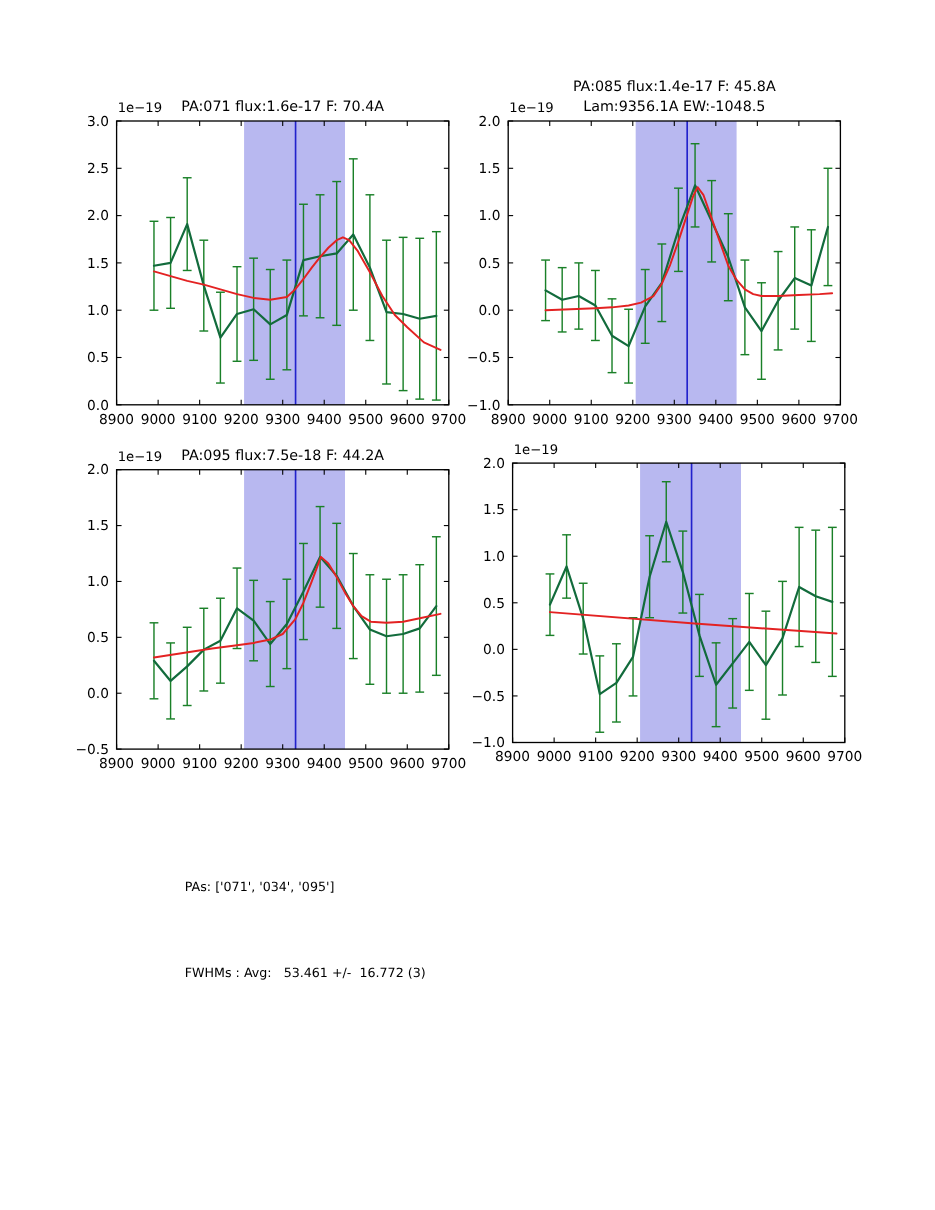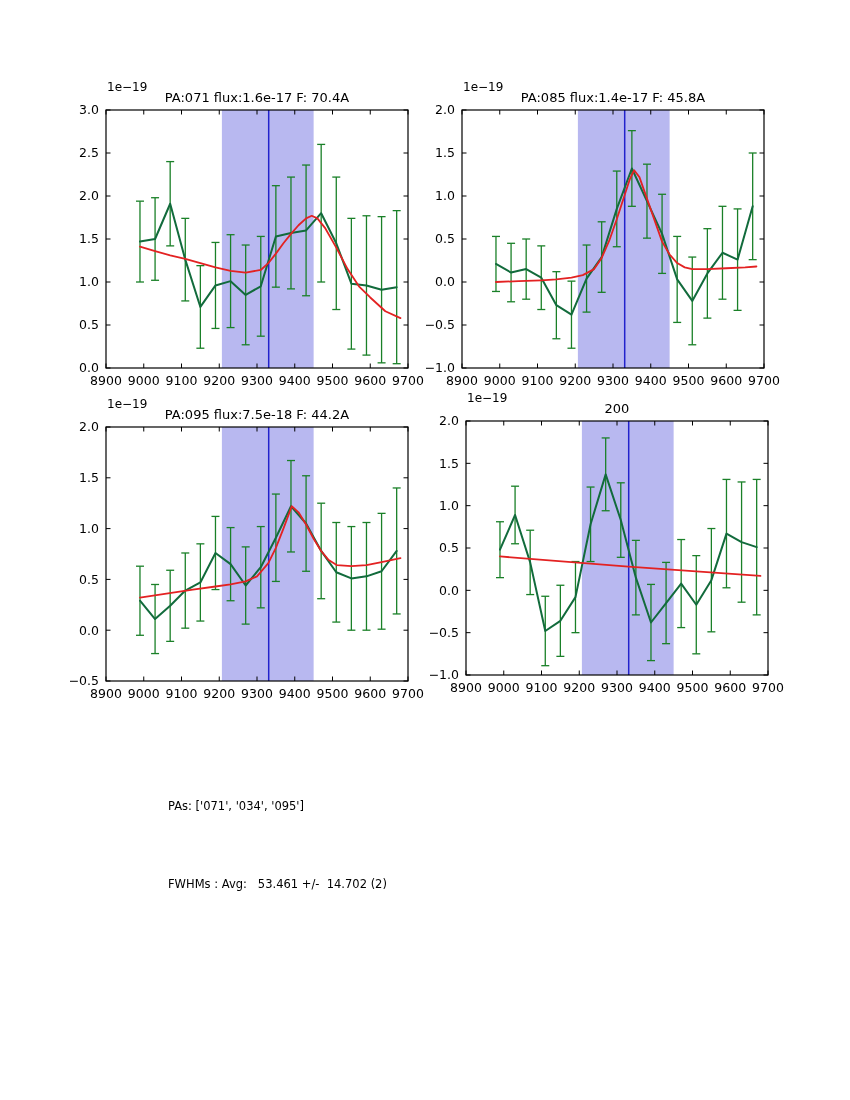--- a/index.html
+++ b/index.html
@@ -1,21 +1,21 @@
 <!DOCTYPE html>
 <html><head>
 <meta charset="utf-8">
 <style>
   html,body{margin:0;padding:0;background:#ffffff;}
   .page{position:relative;width:850px;height:1100px;background:#ffffff;overflow:hidden;
         font-family:"DejaVu Sans","Liberation Sans",sans-serif;color:#000;}
   .plot{position:absolute;}
   .plot-title{position:absolute;left:-60px;right:-60px;bottom:100%;margin-bottom:3px;
               text-align:center;font-size:13px;line-height:18px;white-space:nowrap;}
-  .offset-label{position:absolute;left:1px;bottom:100%;margin-bottom:16px;font-size:12px;}
+  .offset-label{position:absolute;left:1px;bottom:100%;margin-bottom:5px;font-size:12px;}
   .plot-svg{position:absolute;left:-72px;top:-20px;overflow:visible;}
   .stats{position:absolute;left:168px;top:741px;font-size:11.5px;line-height:26px;white-space:pre;}
 </style>
 </head>
 <body>
 
 <div class="page">
 
   <div class="plot" style="left:106px;top:110px;width:302px;height:258px;">
     <div class="plot-title">
@@ -145,20 +145,21 @@
           <text x="-7" y="90.3" text-anchor="end">2.0</text>
           <text x="-7" y="47.3" text-anchor="end">2.5</text>
           <text x="-7" y="4.3" text-anchor="end">3.0</text>
         </g>
       </svg>
   </div>
 
   <div class="plot" style="left:462px;top:110px;width:302px;height:258px;border-radius:31px;">
     <div class="plot-title">
       <div class="title-line">PA:085 flux:1.4e-17 F: 45.8A</div>
+      <div class="title-line">Lam:9356.1A EW:-1048.5</div>
     </div>
     <div class="offset-label">1e−19</div>
     <svg class="plot-svg" width="406" height="318" viewBox="-72 -20 406 318">
         <g>
           <rect x="115.8925" y="0" width="91.7325" height="258" fill="#b8b8f0"></rect>
         </g>
         <g>
           <line x1="162.7025" y1="0" x2="162.7025" y2="258" stroke="#2222cc" stroke-width="1.5"></line>
         </g>
         <g stroke="#1a8028" stroke-width="1.3">
@@ -404,24 +405,20 @@
           <text x="-7" y="207.5" text-anchor="end">0.0</text>
           <text x="-7" y="156.7" text-anchor="end">0.5</text>
           <text x="-7" y="105.89999999999999" text-anchor="end">1.0</text>
           <text x="-7" y="55.09999999999998" text-anchor="end">1.5</text>
           <text x="-7" y="4.3" text-anchor="end">2.0</text>
         </g>
       </svg>
   </div>
 
   <div class="plot" style="left:466px;top:421px;width:302px;height:254px;">
-    <div class="plot-title">
-      <div class="title-line">200</div>
-
-    </div>
     <div class="offset-label">1e−19</div>
     <svg class="plot-svg" width="406" height="314" viewBox="-72 -20 406 314">
         <g>
           <rect x="115.8925" y="0" width="91.7325" height="254" fill="#b8b8f0"></rect>
         </g>
         <g>
           <line x1="162.7025" y1="0" x2="162.7025" y2="254" stroke="#2222cc" stroke-width="1.5"></line>
         </g>
         <g stroke="#1a8028" stroke-width="1.3">
           <line x1="33.975" y1="100.75333333333333" x2="33.975" y2="156.63333333333333"></line>
@@ -538,18 +535,18 @@
           <text x="-7" y="131.3" text-anchor="end">0.5</text>
           <text x="-7" y="88.96666666666668" text-anchor="end">1.0</text>
           <text x="-7" y="46.63333333333331" text-anchor="end">1.5</text>
           <text x="-7" y="4.3" text-anchor="end">2.0</text>
         </g>
       </svg>
   </div>
 
   <div class="stats">
     <div class="stat-line">PAs: ['071', '034', '095']</div>
-    <div class="stat-line">FWHMs : Avg:   53.461 +/-  14.702 (2)</div>
+    <div class="stat-line">FWHMs : Avg:   53.461 +/-  16.772 (3)</div>
     
     
   </div>
 
 </div>
 
 </body></html>

